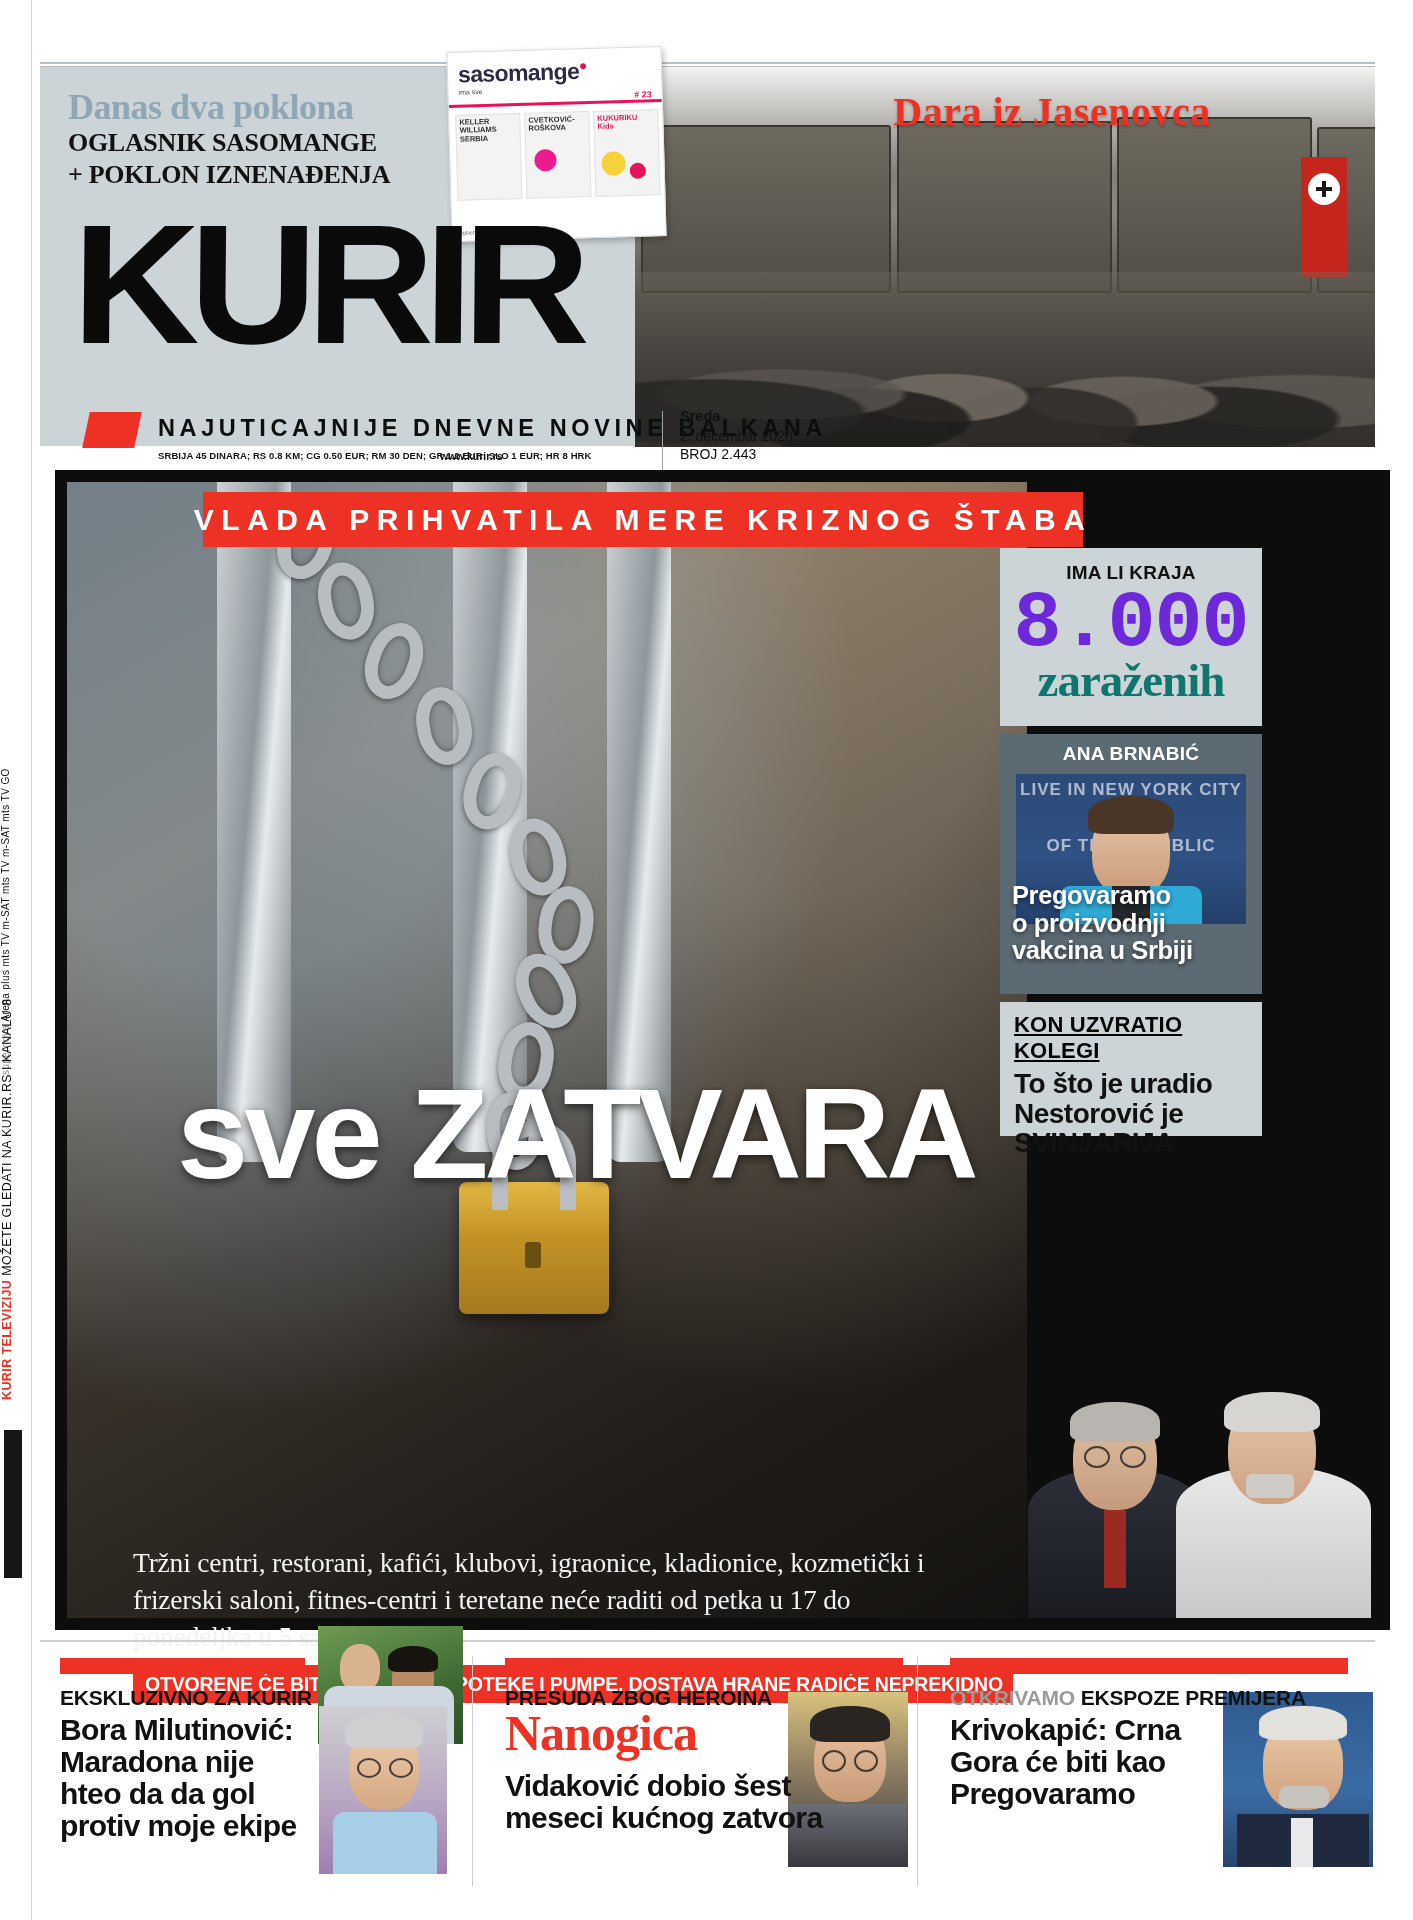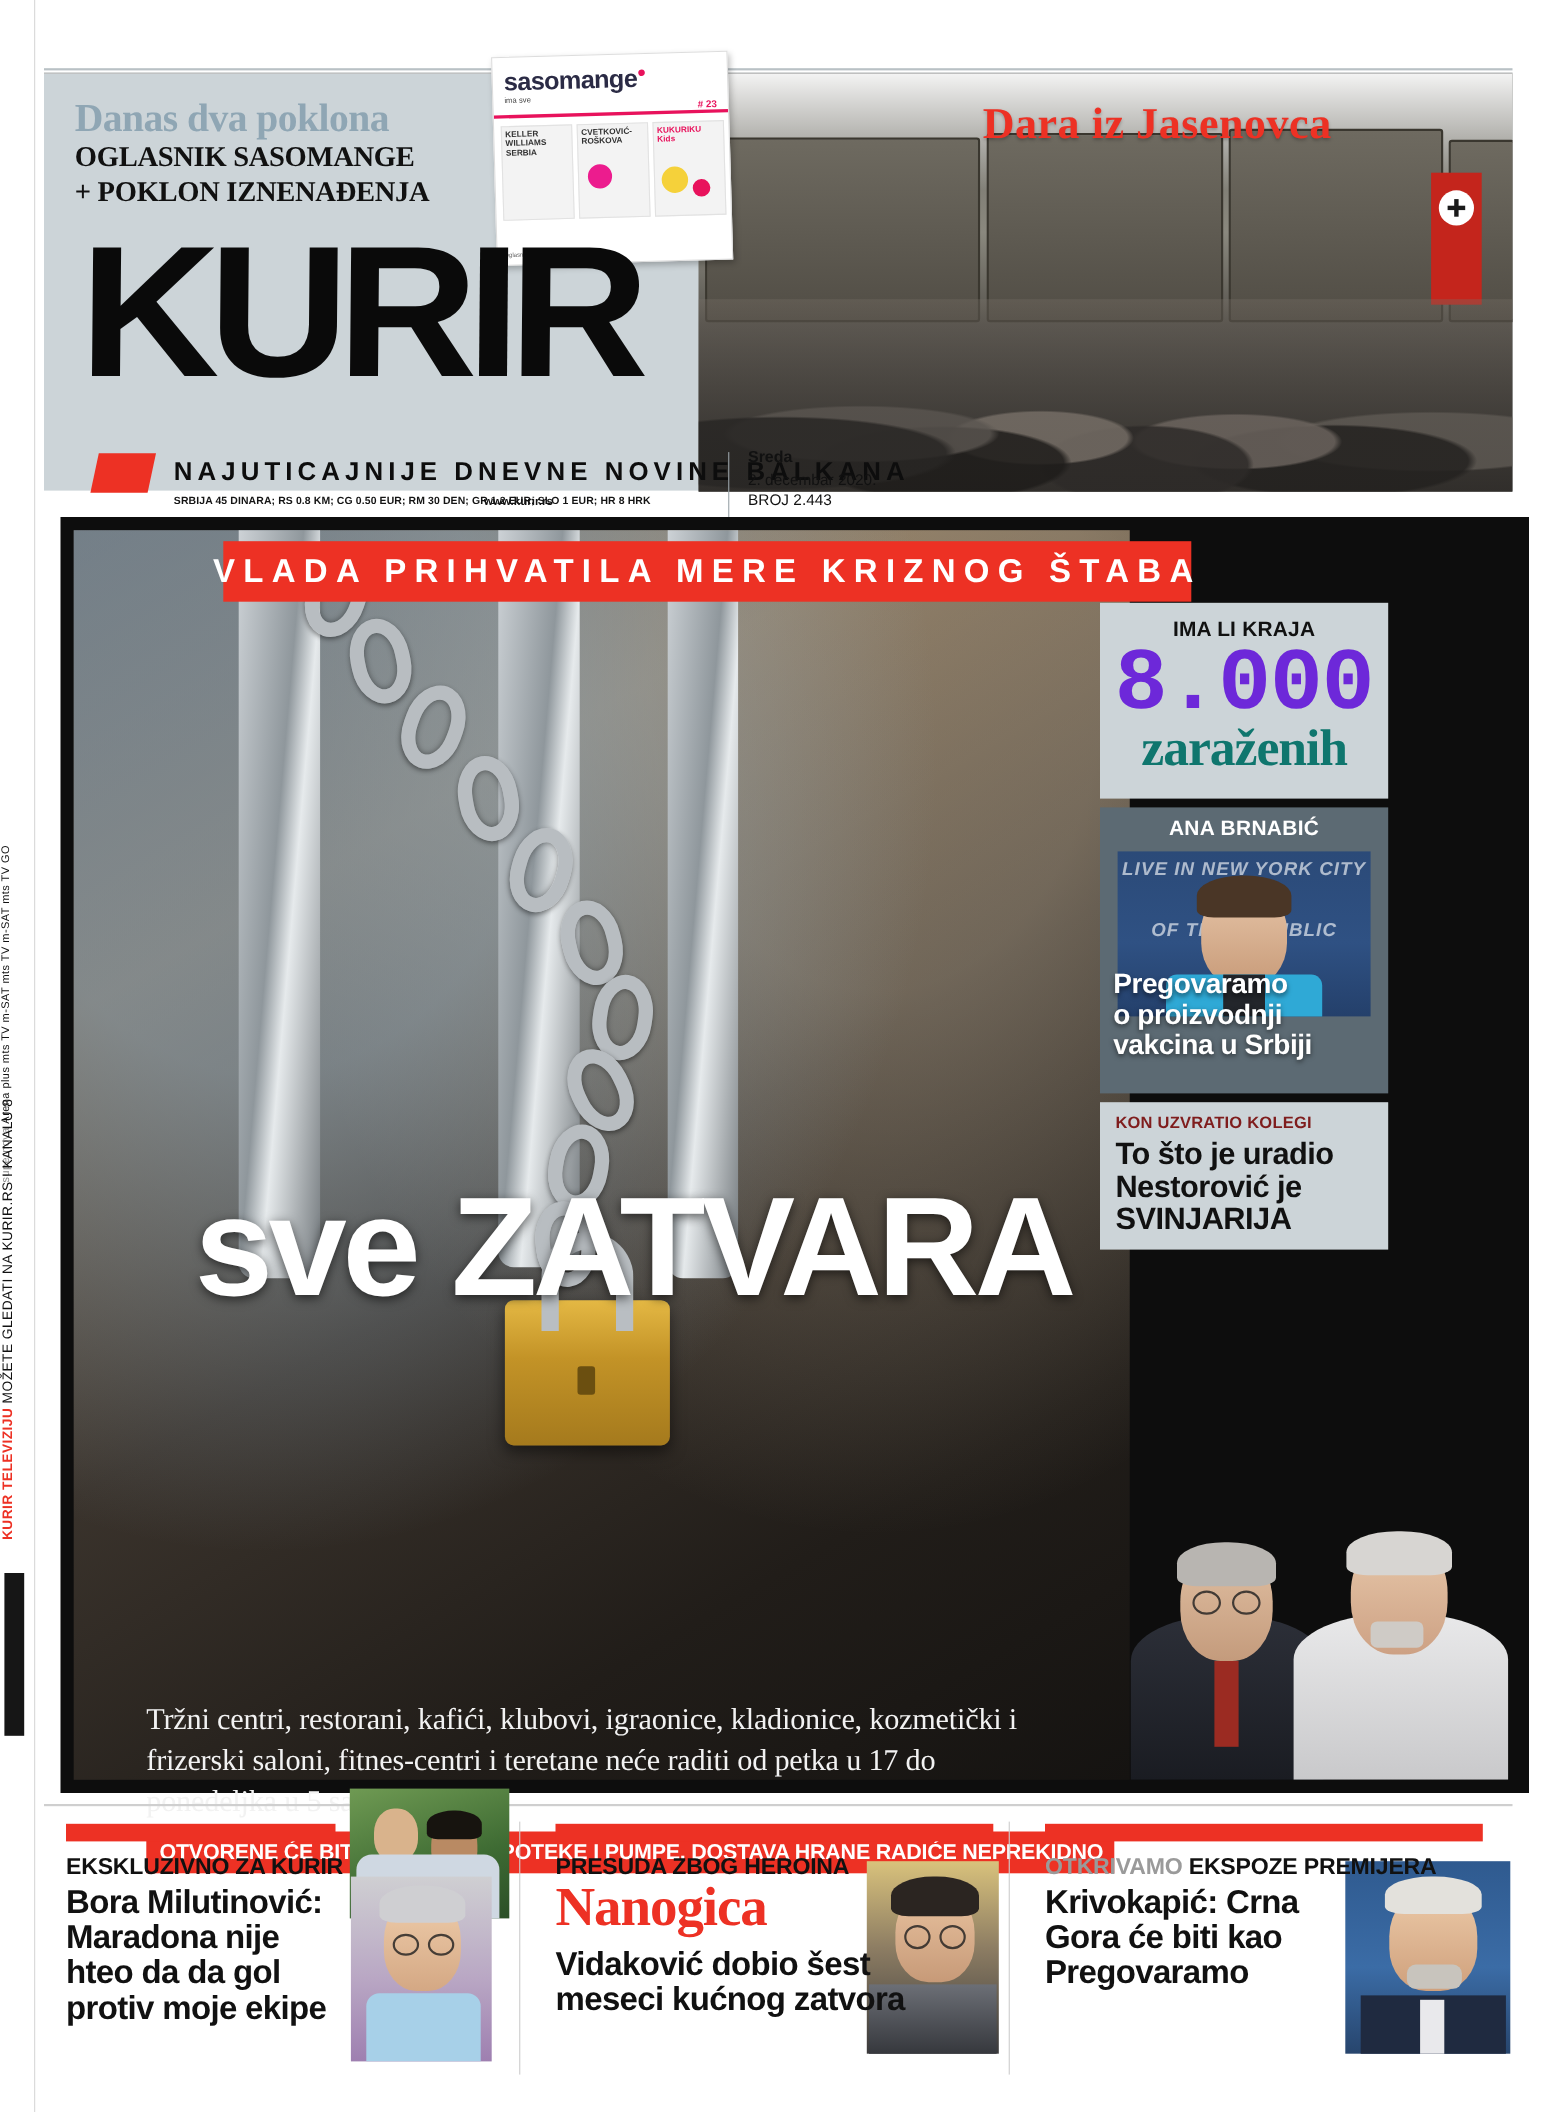--- a/index.html
+++ b/index.html
@@ -236,33 +236,33 @@
     position: absolute; left: 0; top: 186px; width: 262px; height: 260px;
     background: #5c6a73; overflow: hidden;
   }
   .ana-name { text-align: center; color: #fff; font-size: 19px; font-weight: bold; padding-top: 9px; letter-spacing: .3px; }
   .ana-photo {
     position: absolute; left: 16px; top: 40px; width: 230px; height: 150px; overflow: hidden;
     background: linear-gradient(180deg,#2b4a78 0%,#2f5183 55%,#24406b 100%);
   }
   .ana-backtext {
     position: absolute; width: 100%; color: rgba(255,255,255,.62);
-    font-size: 17px; font-weight: bold; letter-spacing: 1px; text-align: center; font-style: italic;
+    font-size: 17px; font-weight: bold; letter-spacing: 1px; text-align: center;
   }
   .ana-quote {
     position: absolute; left: 12px; top: 148px; width: 242px;
     color: #fff; font-weight: bold; font-size: 25.5px; line-height: 1.08; letter-spacing: -.4px;
     text-shadow: 0 2px 5px rgba(0,0,0,.55);
   }
 
   .card-kon {
     position: absolute; left: 0; top: 454px; width: 262px; height: 134px;
     background: #ccd4d8; padding: 10px 0 0 14px;
   }
-  .kon-kicker { font-size: 15px; font-weight: bold; color: #7f1d1d; letter-spacing: .2px; }
+  .kon-kicker { font-size: 22px; font-weight: bold; color: #000000; letter-spacing: .2px; text-decoration: underline; }
   .kon-head { margin-top: 5px; font-size: 28px; font-weight: bold; color: #111; line-height: 1.06; letter-spacing: -.5px; }
 
   
   .bottom { position: absolute; left: 40px; top: 1648px; width: 1335px; height: 272px; }
   .panel { position: absolute; top: 0; height: 272px; }
   .p1 { left: 0; width: 425px; }
   .p2 { left: 445px; width: 425px; }
   .p3 { left: 890px; width: 445px; }
   .divider { position: absolute; top: 8px; width: 1px; height: 230px; background: #cdcdcd; }
   .panel .redbar { position: absolute; left: 20px; top: 10px; height: 16px; background: #ed3124; }

